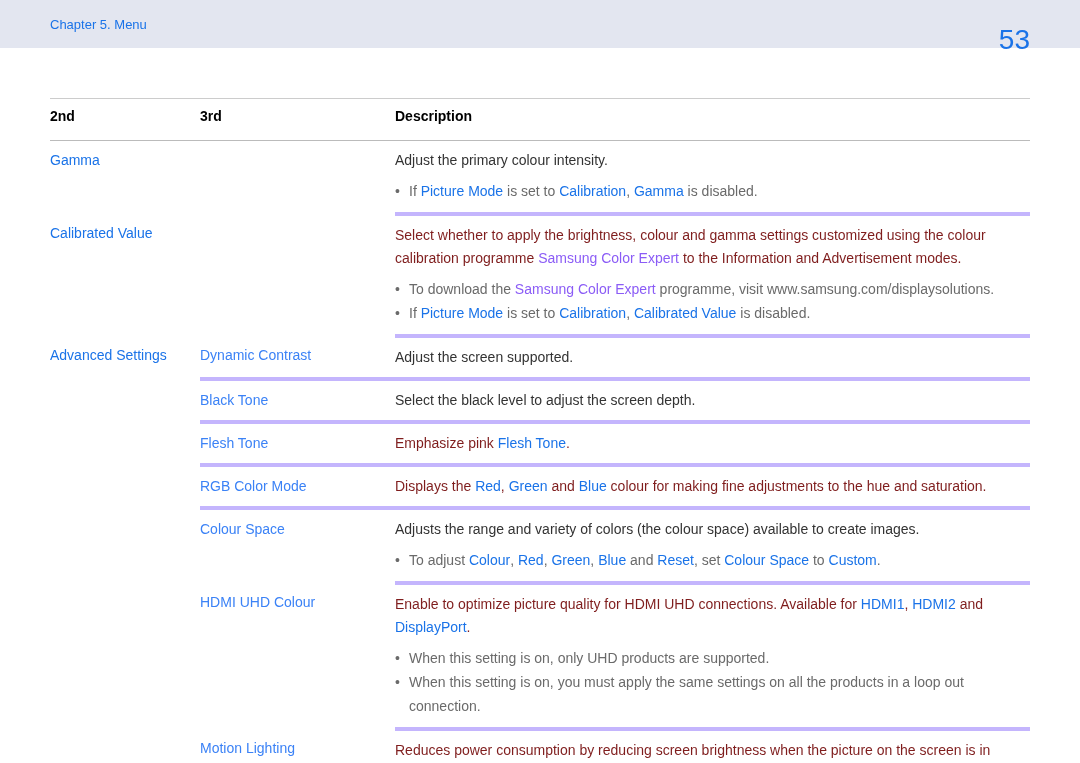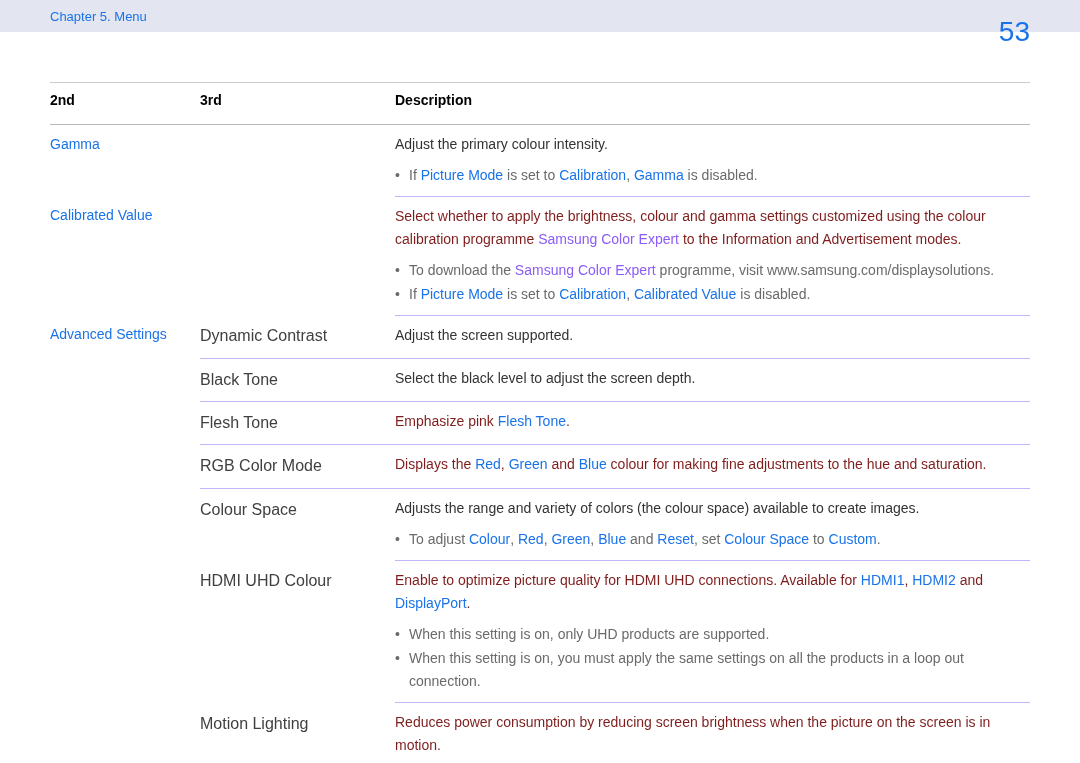--- a/index.html
+++ b/index.html
@@ -5,21 +5,21 @@
 * { margin: 0; padding: 0; box-sizing: border-box; }
 body {
   font-family: -apple-system, BlinkMacSystemFont, "Segoe UI", Arial, sans-serif;
   font-size: 14px;
   color: #333;
   background: #fff;
   width: 1080px;
 }
 .header-bar {
   background: #e3e6f0;
-  height: 32px;
+  height: 48px;
   display: flex;
   justify-content: space-between;
   align-items: center;
   padding: 0 50px;
 }
 .chapter-title {
   color: #1a73e8;
   font-size: 13px;
   font-weight: 500;
 }
@@ -66,30 +66,30 @@
 th.col-2nd { width: 150px; }
 th.col-3rd { width: 195px; }
 td {
   padding: 4px 8px 4px 0;
   vertical-align: top;
   line-height: 1.65;
   color: #333;
   border-bottom: none;
 }
 tr.row-top td { padding-top: 8px; }
-tr.row-bottom td { padding-bottom: 8px; border-bottom: 1px solid #c4b5fd; }
+tr.row-bottom td { padding-bottom: 8px; border-bottom: 4px solid #c4b5fd; }
 .col2 {
   color: #1a73e8;
   font-weight: 500;
   font-size: 14px;
 }
 .col3 {
-  color: #404040;
-  font-weight: 500;
-  font-size: 16px;
+  color: #3b82f6;
+  font-weight: 500;
+  font-size: 14px;
 }
 .bullet-list {
   list-style: none;
   padding: 0;
 }
 .bullet-list li {
   position: relative;
   padding-left: 14px;
   color: #6a6a6a;
   line-height: 1.7;

